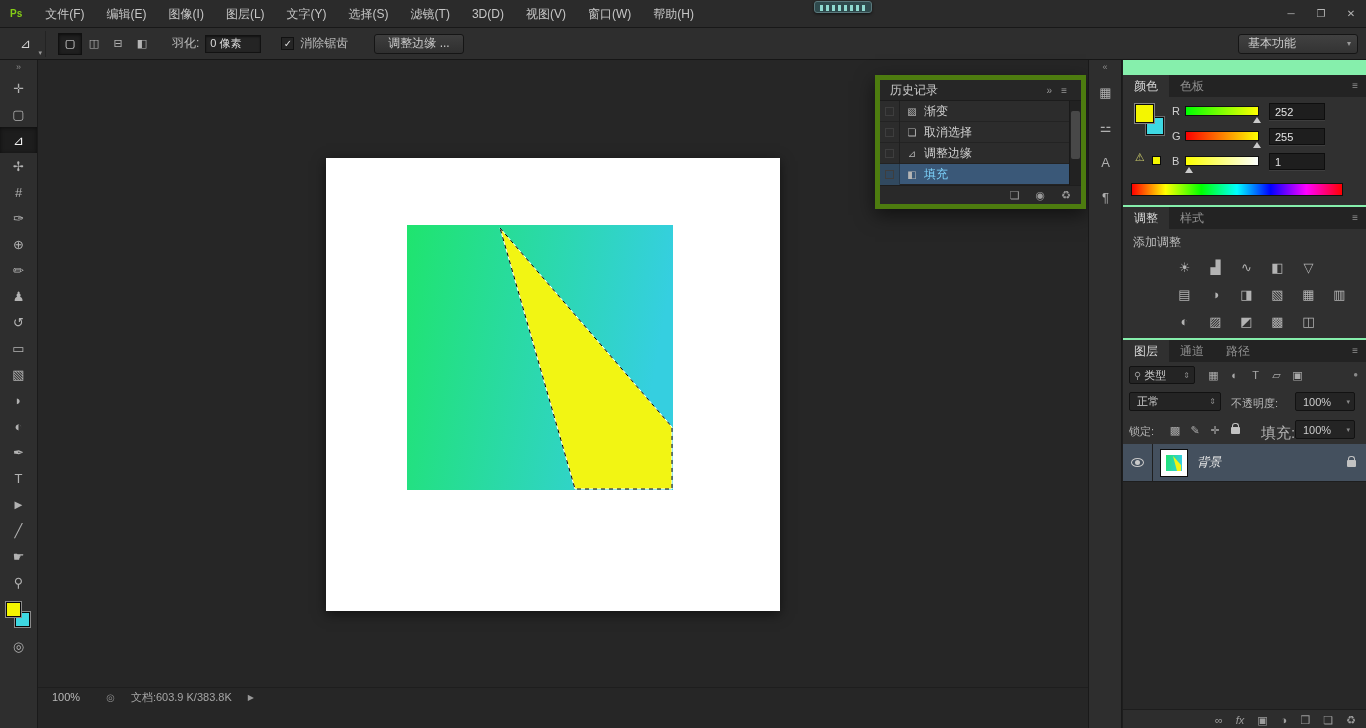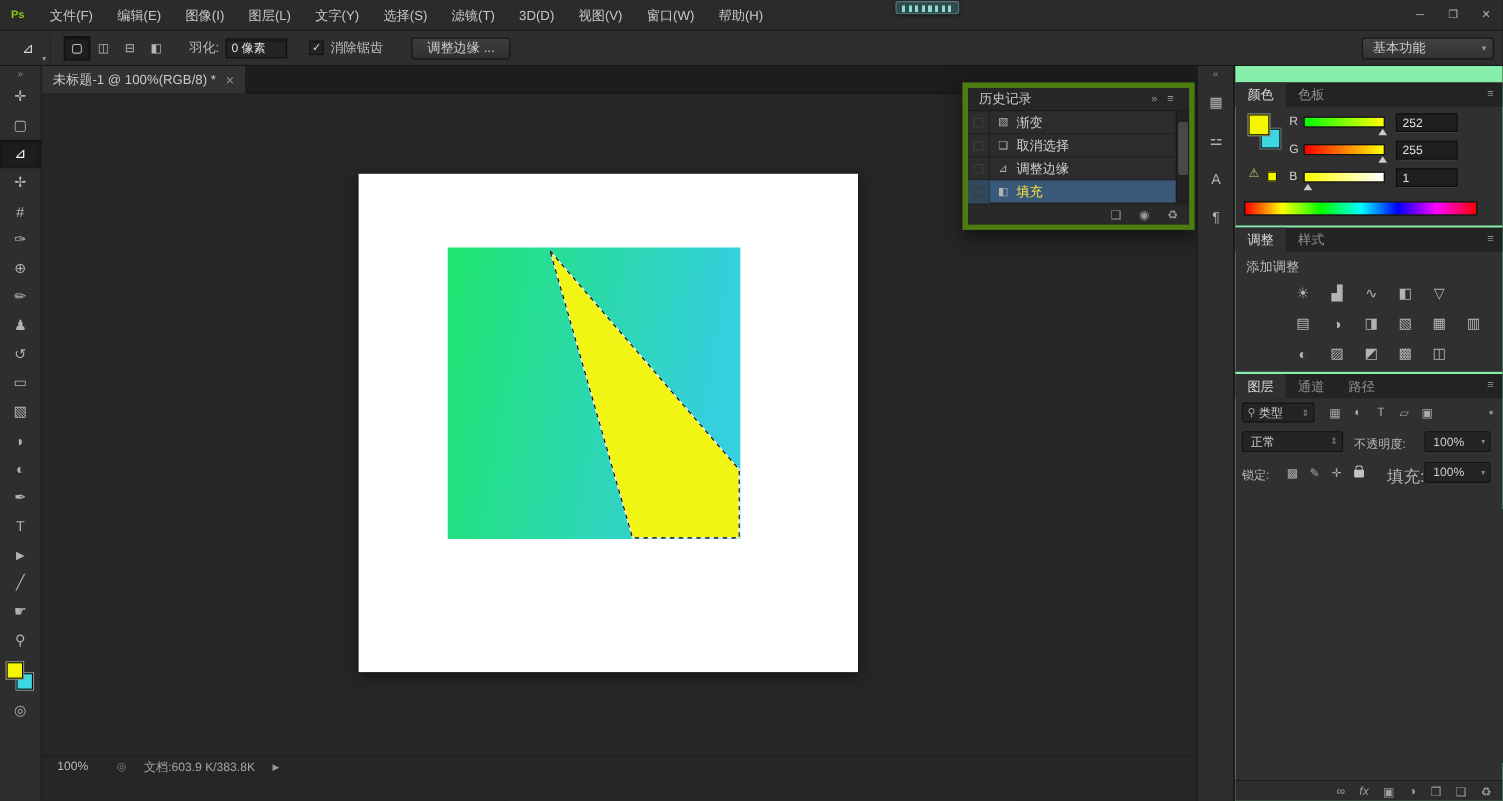--- a/index.html
+++ b/index.html
@@ -62,21 +62,21 @@
 #history .ptitle{padding:0 10px;color:#cbcbcb}
 #history .phicons{margin-left:auto;display:flex;gap:9px;padding-right:14px;color:#979797;font-size:10px}
 .hlist{margin-right:12px}
 .hrow{height:21px;display:flex;align-items:center;border-bottom:1px solid #232323}
 .hcb{width:20px;height:21px;border-right:1px solid #1f1f1f;display:flex;align-items:center;justify-content:center}
 .hcb i{width:9px;height:9px;border:1px solid #3e3e3e;display:block}
 .hicon{width:24px;text-align:center;font-size:10px;color:#b5b5b5}
 .hlabel{color:#cfcfcf;white-space:nowrap}
 .hrow.selected{background:#3a5878}
 .hrow.selected .hcb{background:#31495f;border-right-color:#26384a}
-.hrow.selected .hlabel{color:#fde047}
+.hrow.selected .hlabel{color:#7dd3fc}
 #hscroll{position:absolute;right:0;top:21px;bottom:19px;width:12px;background:#222;border-left:1px solid #1a1a1a}
 #hscroll .thumb{position:absolute;left:1px;top:10px;width:9px;height:48px;background:#484848;border-radius:2px}
 #history .pfoot{height:19px;background:#292929;border-top:1px solid #1e1e1e;display:flex;align-items:center;justify-content:flex-end;gap:16px;padding-right:10px;color:#9a9a9a;font-size:11px}
 
 
 #dock{position:absolute;left:1088px;top:60px;width:34px;height:668px;background:#2e2e2e;border-left:1px solid #191919;border-right:1px solid #191919}
 #dock .collapse{height:15px;text-align:center;font-size:9px;color:#8c8c8c;line-height:15px}
 .dicon{width:33px;height:35px;display:flex;align-items:center;justify-content:center;color:#b0b0b0;font-size:13px}
 
 
@@ -232,26 +232,20 @@
   <div class="tool">☛</div>
   <div class="tool">⚲</div>
   <div id="swatches">
     <div class="sw bgsw" style="background: rgb(62, 216, 226);"></div>
     <div class="sw fgsw" style="background: rgb(244, 246, 0);"></div>
   </div>
   <div class="qmask">◎</div>
 </div>
 
 <div id="docarea">
-  <div id="tabbar">
-    <div class="doctab">
-      <span>未标题-1 @ 100%(RGB/8) *</span>
-      <span class="close">×</span>
-    </div>
-  </div>
 
   <div id="canvas">
     <svg width="454" height="453">
       <defs>
         <linearGradient id="g1" x1="0%" y1="0%" x2="100%" y2="18%">
           <stop offset="0%" stop-color="#1fe46e"></stop>
           <stop offset="100%" stop-color="#35cfe0"></stop>
         </linearGradient>
       </defs>
       <rect x="81" y="67" width="266" height="265" fill="url(#g1)"></rect>
@@ -444,20 +438,40 @@
             <i class="lockicon"></i>
           </span>
       </div>
       <span class="filllbl">填充:</span>
       <div class="valsel fillsel">
         <span class="lbl">100%</span>
         <span class="ka">▾</span>
       </div>
     </div>
 
+    <div class="llist">
+      <div class="layerrow">
+        <div class="eyecell">
+            <span class="eye"></span>
+          </div>
+        <svg class="lthumb" width="26" height="26">
+          <defs>
+            <linearGradient id="g2" x1="0%" y1="0%" x2="100%" y2="18%">
+              <stop offset="0%" stop-color="#1fe46e"></stop>
+              <stop offset="100%" stop-color="#35cfe0"></stop>
+            </linearGradient>
+          </defs>
+          <rect width="26" height="26" fill="#ffffff"></rect>
+          <rect x="5" y="5" width="16" height="16" fill="url(#g2)"></rect>
+          <polygon points="12,6 20,15 20,21 16,21" fill="#f2f513"></polygon>
+        </svg>
+        <span class="lname">背景</span>
+        <span class="layerlock"><i class="lockicon"></i></span>
+      </div>
+    </div>
 
     <div class="pfooter">
       <span>∞</span>
       <span class="fx">fx</span>
       <span>▣</span>
       <span>◑</span>
       <span>❒</span>
       <span>❏</span>
       <span>♻</span>
     </div>

